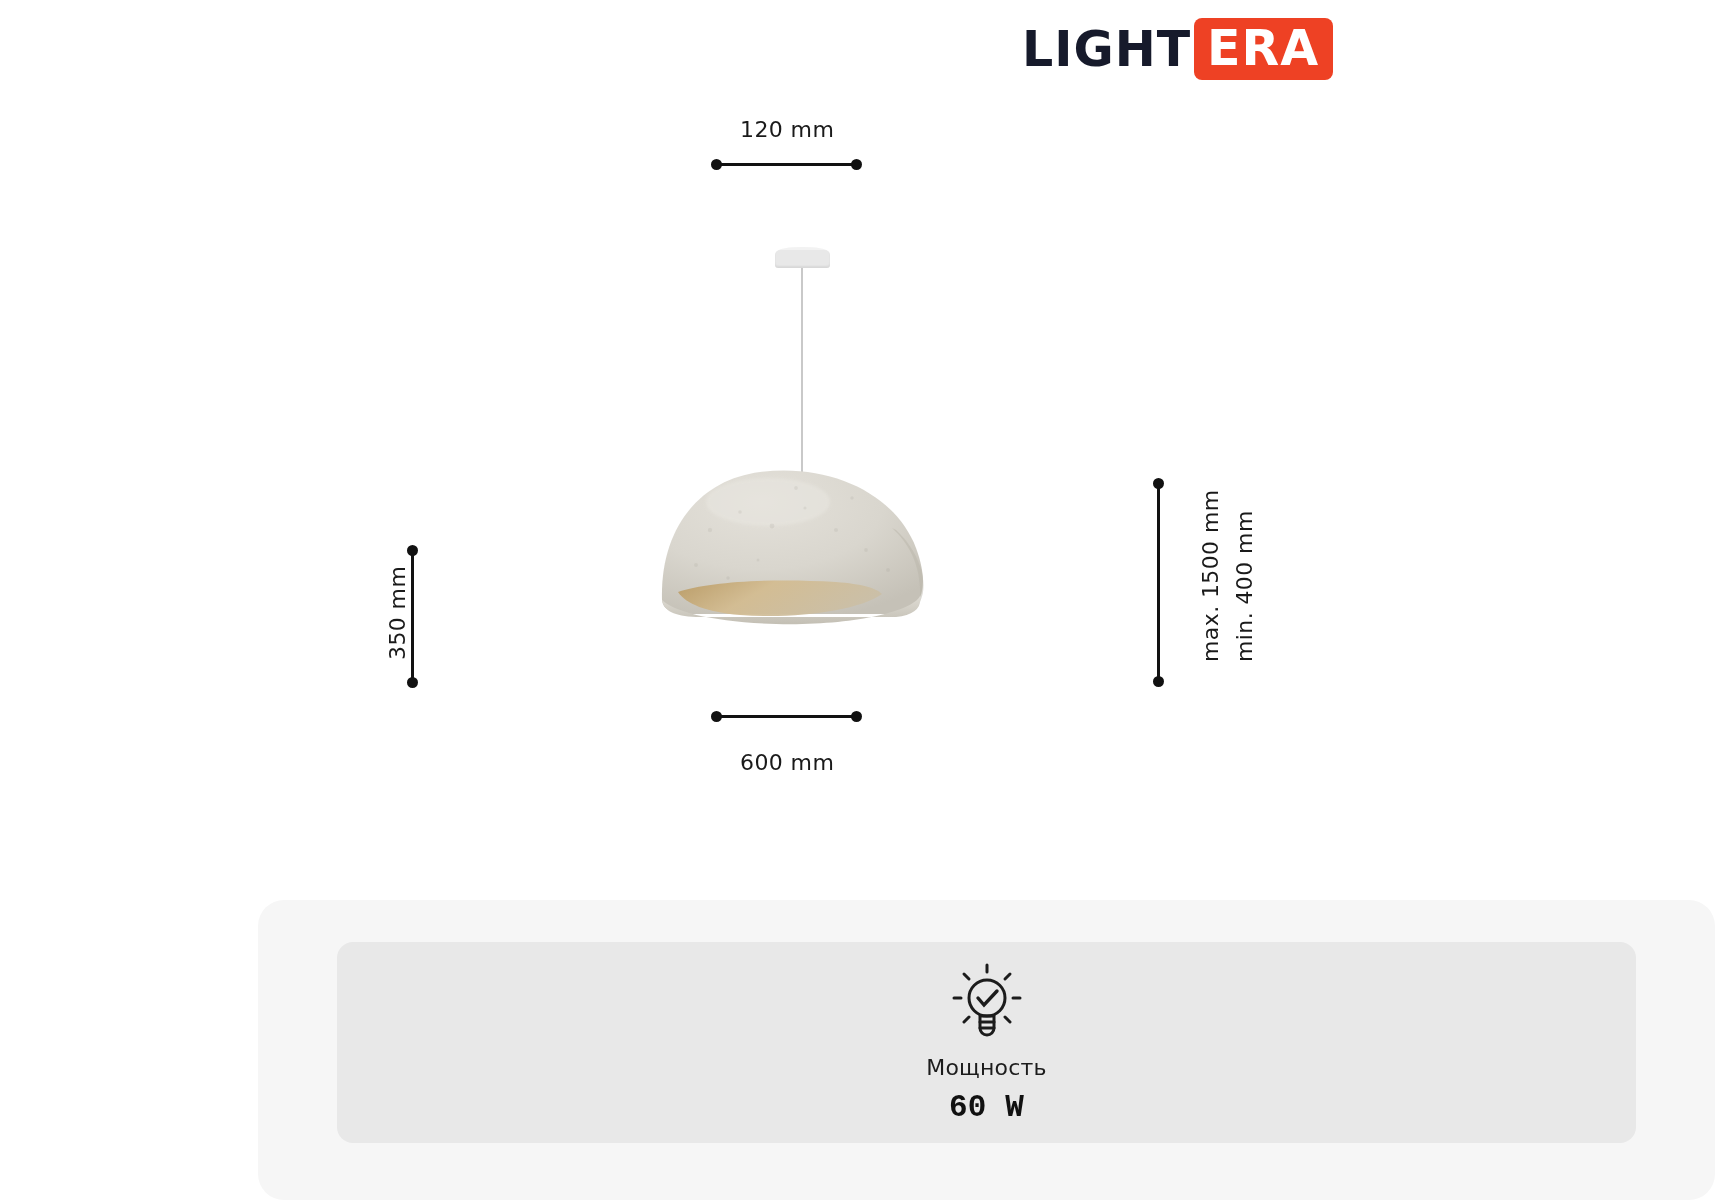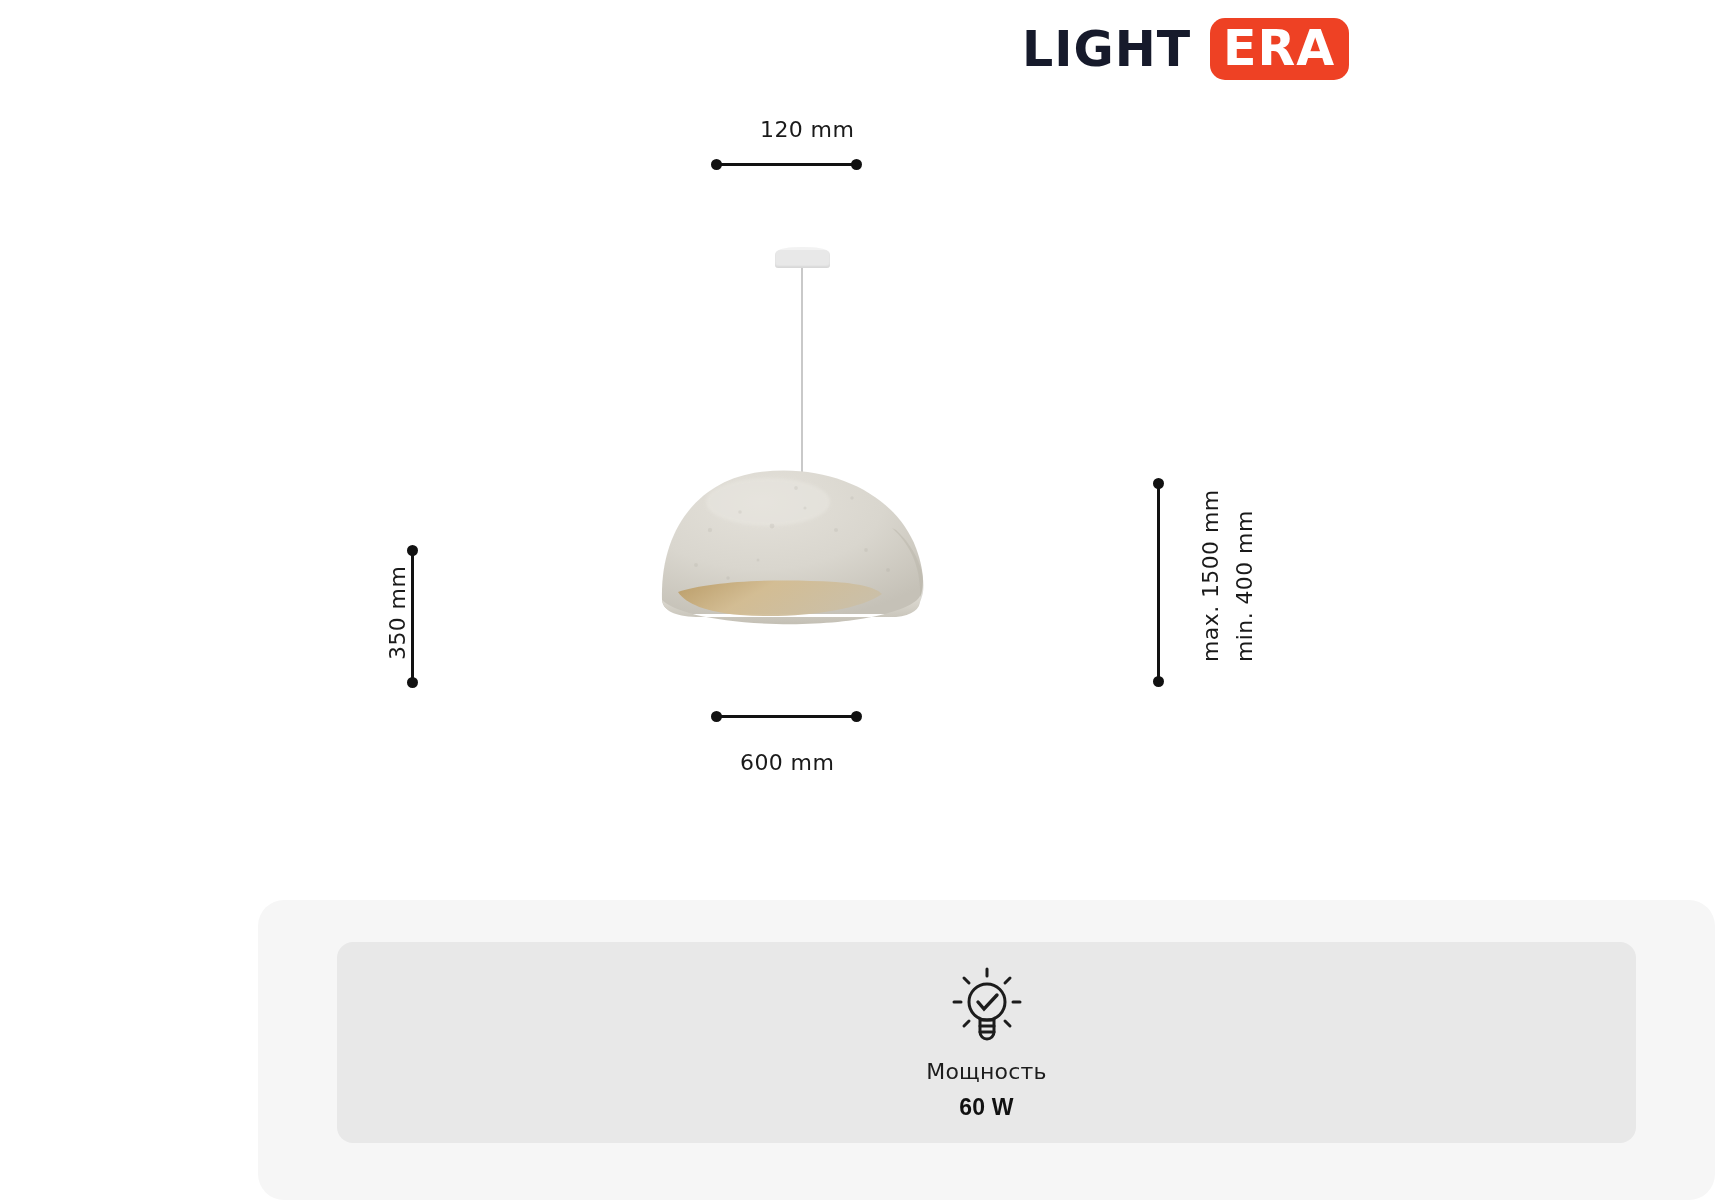--- a/index.html
+++ b/index.html
@@ -24,25 +24,25 @@
     align-items: center;
     height: 62px;
   }
   #logo-light {
     font-family: "DejaVu Sans", sans-serif;
     font-weight: bold;
     font-size: 49px;
     letter-spacing: 1px;
     color: #161a2b;
     line-height: 1;
-    padding-right: 19px;
+    padding-right: 3px;
   }
   #logo-era-badge {
     background: #ee4124;
-    border-radius: 15px;
+    border-radius: 8px;
     padding: 6px 14px 7px 13px;
     display: flex;
     align-items: center;
   }
   #logo-era {
     font-family: "DejaVu Sans", sans-serif;
     font-weight: bold;
     font-size: 49px;
     letter-spacing: 1px;
     color: #ffffff;
@@ -154,39 +154,39 @@
     margin-bottom: 4px;
   }
   .spec-label {
     font-family: "DejaVu Sans", sans-serif;
     font-size: 22px;
     color: #1c1c1c;
     margin-top: 2px;
     letter-spacing: 0.2px;
   }
   .spec-value {
-    font-family: Liberation Sans, sans-serif;
-    font-size: 23px;
+    font-family: Liberation Mono, monospace;
+    font-size: 31px;
     font-weight: bold;
     color: #111111;
     margin-top: 10px;
     letter-spacing: 0.2px;
   }
 </style>
 </head>
 <body>
 
 <div id="logo">
   <span id="logo-light">LIGHT</span>
   <span id="logo-era-badge">
     <span id="logo-era">ERA</span>
   </span>
 </div>
 
-<div class="dim-label" style="left:760px; top:117px;text-align:center;">120 mm</div>
+<div class="dim-label" style="left:740px; top:117px;text-align:center;">120 mm</div>
 <div class="dline-h" style="left:715px; top:163px; width:143px;"></div>
 <div class="dot" style="left:711px; top:159px;"></div>
 <div class="dot" style="left:851px; top:159px;"></div>
 
 <div class="dim-label dim-vert" style="left:385px; top:660px;">350 mm</div>
 <div class="dline-v" style="left:411px; top:550px; height:132px;"></div>
 <div class="dot" style="left:407px; top:545px;"></div>
 <div class="dot" style="left:407px; top:677px;"></div>
 
 <div class="dline-h" style="left:715px; top:715px; width:143px;"></div>

